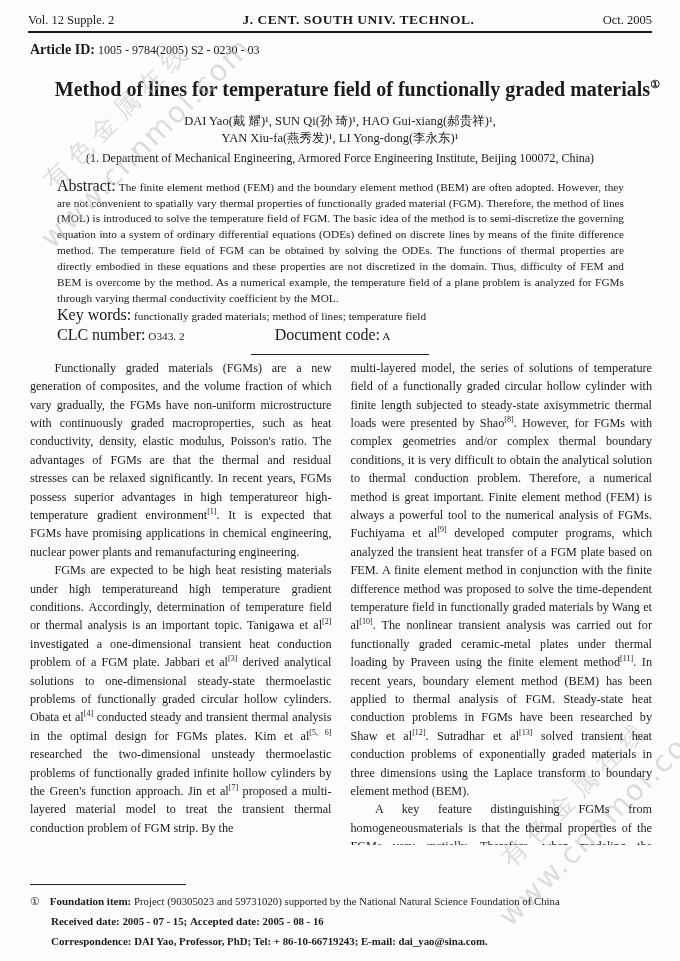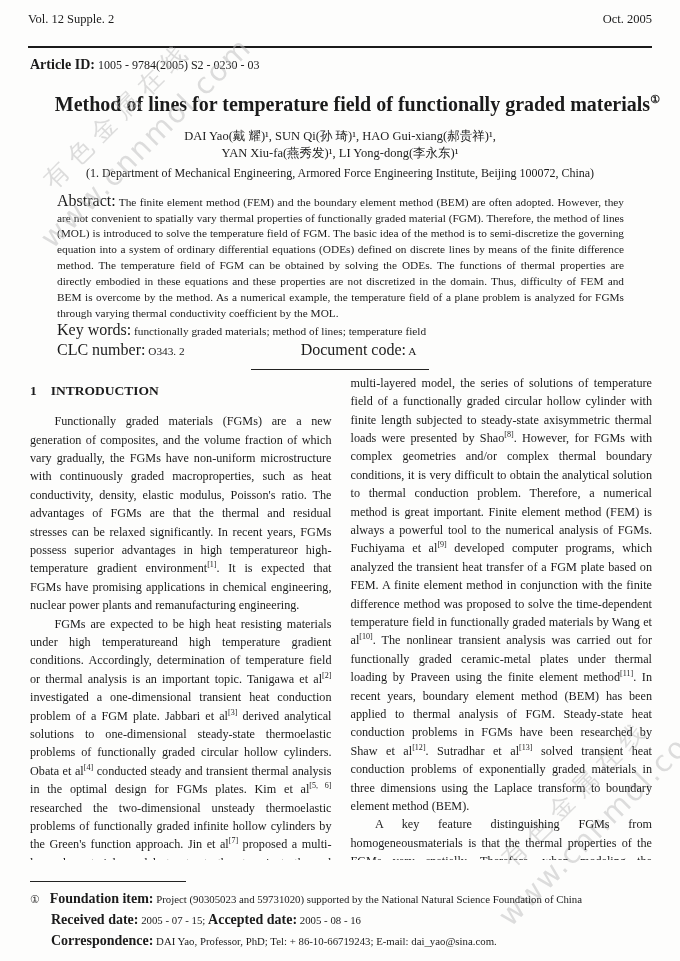--- a/index.html
+++ b/index.html
@@ -13,70 +13,71 @@
     position:absolute; pointer-events:none; transform:rotate(-45deg);
     text-align:center; font-family:"DejaVu Sans", sans-serif; opacity:.5; z-index:1;
   }
   .watermark .wm-cn{display:block; font-size:25px; letter-spacing:8px;}
   .watermark .wm-url{display:block; font-size:29px; letter-spacing:2px; margin-top:6px;}
   .wm-top{left:-48px; top:92px; width:360px;}
   .wm-bottom{left:420px; top:770px; width:340px;}
   
   .jheader{
     margin:12px 28px 0 28px; display:flex; justify-content:space-between; align-items:flex-end;
-    border-bottom:2px solid #1b1b1b; padding-bottom:19px; font-size:12.5px;
+    border-bottom:2px solid #1b1b1b; padding-bottom:3px; font-size:12.5px;
   }
   .jheader .jh-center{font-weight:bold; font-size:13.5px; letter-spacing:.5px;}
   .article-id{margin:9px 28px 0 30px; font-size:12px;}
   .article-id b{font-size:14px;}
   
   .title{margin:13px 20px 0 20px; text-align:right; font-size:20px; font-weight:bold; line-height:26px;}
   .title sup{font-size:11px;}
   .authors{margin-top:11px; text-align:center; font-size:12.5px; line-height:17px;}
   .affiliation{margin-top:4px; text-align:center; font-size:12px;}
   
   .abstract-block{margin:12px 56px 0 57px; font-size:11.3px; line-height:15.9px; text-align:justify;}
   .abstract-block p{margin:0;}
   .inline-label{font-weight:normal; font-size:16px;}
   .kw-line{margin-top:3px;}
   .clc-row{margin-top:2px; display:flex;}
-  .clc-doc{margin-left:116px;}
+  .clc-doc{margin-left:90px;}
   .center-rule{width:178px; border-top:1.5px solid #222; margin:9px auto 4px auto; height:0;}
   
   .columns{margin:0 28px 0 30px; display:flex; gap:19px; height:486px; overflow:hidden; z-index:2; position:relative;}
   .col{flex:1 1 0; font-size:12.2px; line-height:18.4px; text-align:justify;}
   .col p{margin:0; text-indent:2em;}
   .col p.no-indent{text-indent:0;}
   .col sup{font-size:.66em; line-height:0;}
   .sec-head{font-size:13.5px; font-weight:bold; margin:8px 0 12px 0;}
   .sec-head .sec-num{margin-right:14px;}
   
   .footnote{position:absolute; left:30px; right:28px; bottom:12px; font-size:10.8px; line-height:15px; z-index:2;}
   .foot-rule{width:156px; border-top:1.5px solid #222; height:0; margin-bottom:9px;}
   .foot-line{margin-top:5px;}
   .foot-line .fmark{margin-right:10px;}
-  .foot-indent{margin-left:21px;}
-  .foot-line b{font-size:14px;margin-top:32px;}
+  .foot-indent{margin-left:21px;font-weight:bold;}
+  .foot-line b{font-size:11px;margin-top:32px;}
 </style>
 </head>
 <body>
 
 <div class="page">
 
   <div class="watermark wm-top" style="color: rgb(189, 189, 189);">
     <span class="wm-cn">有色金属在线</span>
     <span class="wm-url">www.cnnmol.com</span>
   </div>
   <div class="watermark wm-bottom" style="color: rgb(189, 189, 189);">
     <span class="wm-cn">有色金属在线</span>
     <span class="wm-url">www.cnnmol.com</span>
   </div>
 
   <div class="jheader">
     <span class="jh-left">Vol. 12  Supple. 2</span>
+    <span class="jh-center">J.  CENT.  SOUTH  UNIV.  TECHNOL.</span>
     <span class="jh-right">Oct.  2005</span>
   </div>
 
   <div class="article-id">
     <b>Article ID:</b>
     <span>1005 - 9784(2005) S2 - 0230 - 03</span>
   </div>
 
   <h1 class="title"><span>Method of lines for temperature field of functionally graded materials</span><sup>①</sup></h1>
 
@@ -97,21 +98,20 @@
         <span>O343. 2</span></span>
       <span class="clc-doc"><b class="inline-label">Document code:</b>
         <span>A</span></span>
     </div>
   </div>
 
   <div class="center-rule"></div>
 
   <div class="columns">
     <div class="col">
-      <div class="sec-head"><span class="sec-num">1</span><span>INTRODUCTION</span></div>
       <p>Functionally graded materials (FGMs) are a new generation of composites, and the volume fraction of which vary gradually, the FGMs have non-uniform microstructure with continuously graded macroproperties, such as heat conductivity, density, elastic modulus, Poisson's ratio. The advantages of FGMs are that the thermal and residual stresses can be relaxed significantly. In recent years, FGMs possess superior advantages in high temperatureor high-temperature gradient environment<sup>[1]</sup>. It is expected that FGMs have promising applications in chemical engineering, nuclear power plants and remanufacturing engineering.</p>
       <p>FGMs are expected to be high heat resisting materials under high temperatureand high temperature gradient conditions. Accordingly, determination of temperature field or thermal analysis is an important topic. Tanigawa et al<sup>[2]</sup> investigated a one-dimensional transient heat conduction problem of a FGM plate. Jabbari et al<sup>[3]</sup> derived analytical solutions to one-dimensional steady-state thermoelastic problems of functionally graded circular hollow cylinders. Obata et al<sup>[4]</sup> conducted steady and transient thermal analysis in the optimal design for FGMs plates. Kim et al<sup>[5, 6]</sup> researched the two-dimensional unsteady thermoelastic problems of functionally graded infinite hollow cylinders by the Green's function approach. Jin et al<sup>[7]</sup> proposed a multi-layered material model to treat the transient thermal conduction problem of FGM strip. By the</p>
     </div>
     <div class="col">
       <p class="no-indent">multi-layered model, the series of solutions of temperature field of a functionally graded circular hollow cylinder with finite length subjected to steady-state axisymmetric thermal loads were presented by Shao<sup>[8]</sup>. However, for FGMs with complex geometries and/or complex thermal boundary conditions, it is very difficult to obtain the analytical solution to thermal conduction problem. Therefore, a numerical method is great important. Finite element method (FEM) is always a powerful tool to the numerical analysis of FGMs. Fuchiyama et al<sup>[9]</sup> developed computer programs, which analyzed the transient heat transfer of a FGM plate based on FEM. A finite element method in conjunction with the finite difference method was proposed to solve the time-dependent temperature field in functionally graded materials by Wang et al<sup>[10]</sup>. The nonlinear transient analysis was carried out for functionally graded ceramic-metal plates under thermal loading by Praveen using the finite element method<sup>[11]</sup>. In recent years, boundary element method (BEM) has been applied to thermal analysis of FGM. Steady-state heat conduction problems in FGMs have been researched by Shaw et al<sup>[12]</sup>. Sutradhar et al<sup>[13]</sup> solved transient heat conduction problems of exponentially graded materials in three dimensions using the Laplace transform to boundary element method (BEM).</p>
       <p>A key feature distinguishing FGMs from homogeneousmaterials is that the thermal properties of the FGMs vary spatially. Therefore, when modeling the temperature field of FGM by FEM or</p>
     </div>
   </div>
 
   <div class="footnote">

